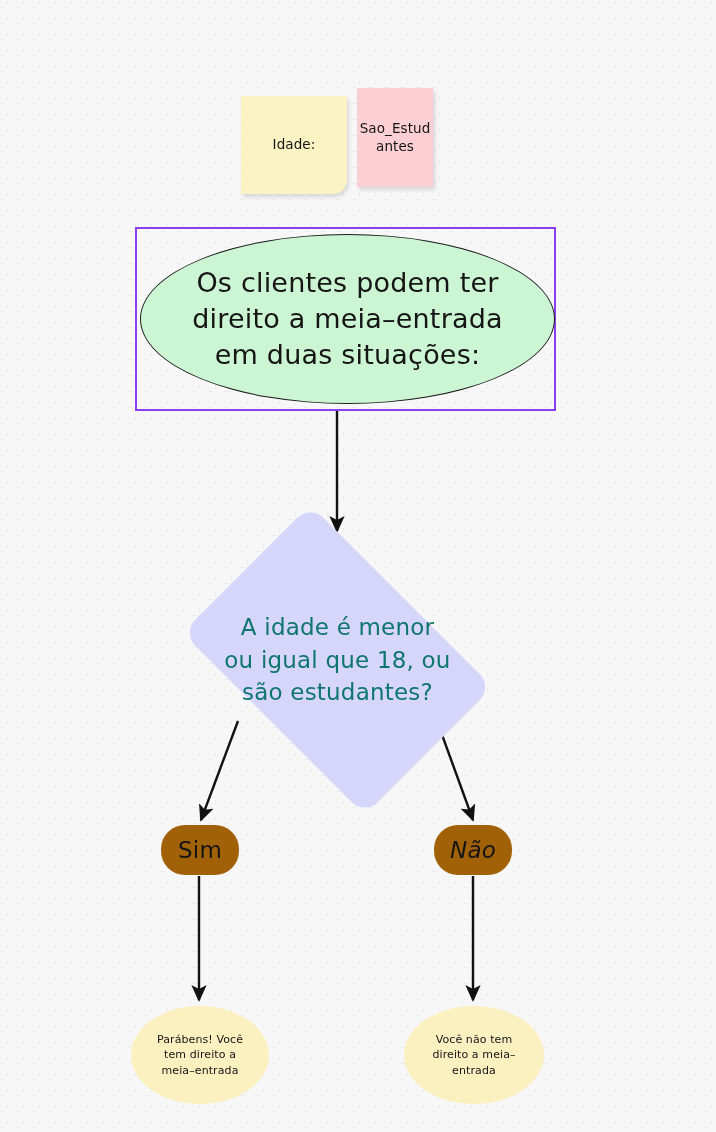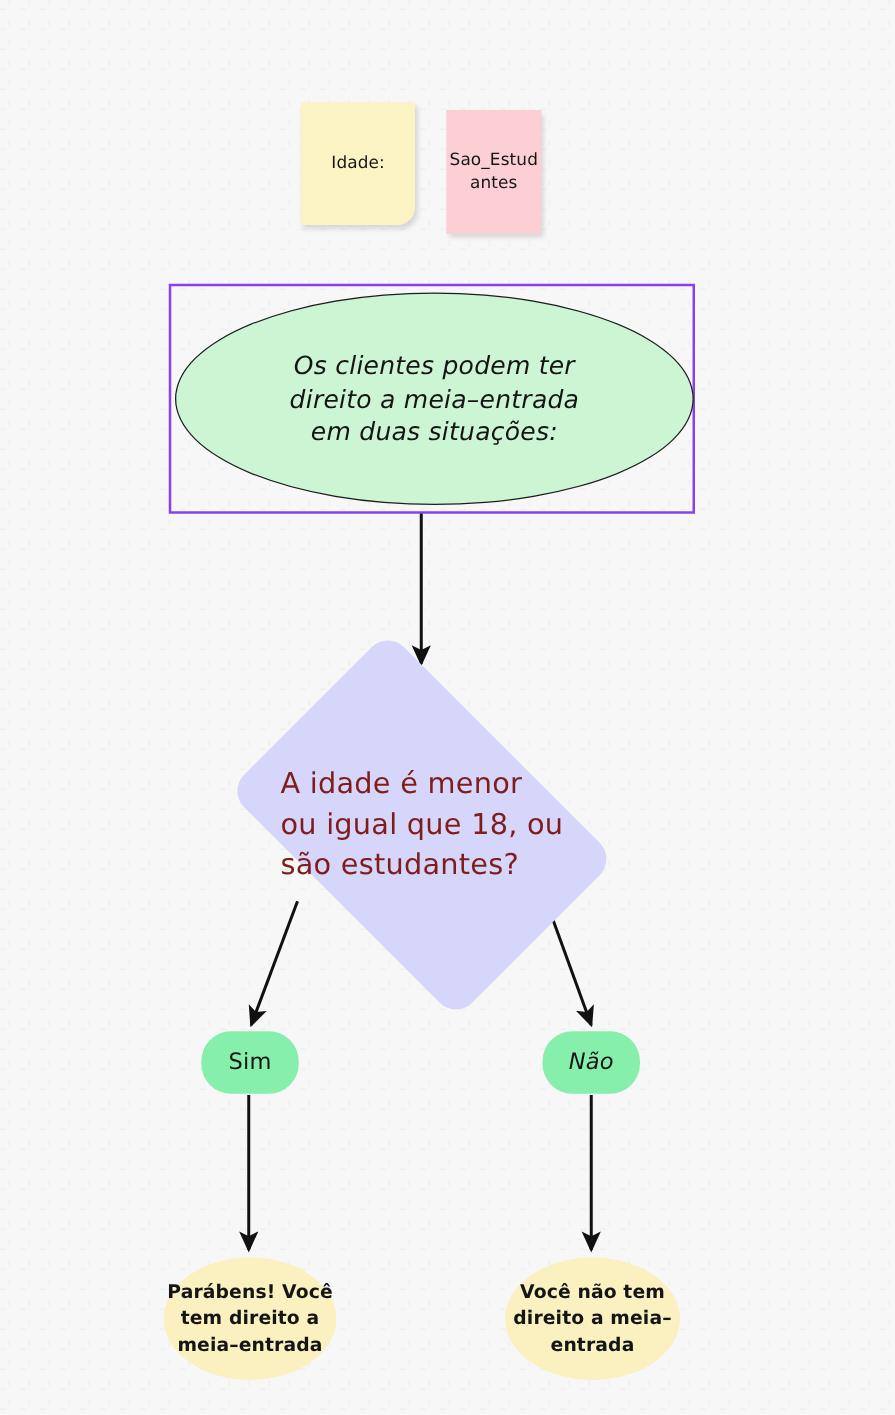--- a/index.html
+++ b/index.html
@@ -49,21 +49,21 @@
   }
 
   
   .sticky {
     font-size: 13.5px;
     letter-spacing: .1px;
     box-shadow: 2px 3px 4px rgba(0,0,0,0.13);
     padding: 6px;
   }
   #sticky-idade {
-    left: 241px; top: 82px; width: 91px; height: 98px;
+    left: 241px; top: 96px; width: 106px; height: 98px;
     background: #fbf3c3;
     border-bottom-right-radius: 14px;
   }
   #sticky-estudantes {
     left: 357px; top: 88px; width: 76px; height: 99px;
     background: #fccfd5;
   }
 
   
   #selection-frame {
@@ -75,65 +75,63 @@
     background: transparent;
   }
 
   
   #start-ellipse {
     left: 140px; top: 234px;
     width: 415px; height: 170px;
     background: #ccf5d4;
     border: 1.2px solid #1d1d1d;
     border-radius: 50%;
-    font-size: 20px;
+    font-size: 27px;
     letter-spacing: .2px;
-    font-style: italic;
   }
 
   
   #decision-diamond {
     left: 155px; top: 532px;
     width: 365px; height: 256px;
     background: #d6d6fb;
     border-radius: 26px;
     transform: rotate(45deg) scale(0.707);
     font-size: 0;
   }
   #decision-label {
     position: absolute;
     left: 155px; top: 532px;
     width: 365px; height: 256px;
     display: flex; align-items: center; justify-content: center;
-    text-align: left;
+    text-align: center;
     font-size: 23px;
     line-height: 1.42;
-    color: #7f1d1d;
+    color: #0f766e;
     white-space: pre-line;
     letter-spacing: .2px;
   }
 
   
   .branch-box {
-    background: #86efac;
-    font-size: 18px;
+    background: #a16207;
+    font-size: 23px;
     letter-spacing: .2px;
     border-radius: 24px;
   }
   #box-sim { left: 161px; top: 825px; width: 78px; height: 50px; }
   #box-nao { left: 434px; top: 825px; width: 78px; height: 50px; font-style: italic; }
 
   
   .terminal {
     background: #fbf0c0;
     border-radius: 50%;
-    font-size: 15px;
+    font-size: 11px;
     line-height: 1.42;
     letter-spacing: .1px;
-    font-weight: bold;
   }
   #terminal-sim { left: 131px; top: 1006px; width: 138px; height: 98px; }
   #terminal-nao { left: 404px; top: 1006px; width: 140px; height: 98px; }
 
   
   #connectors {
     position: absolute;
     left: 0; top: 0;
     width: 716px; height: 1132px;
     pointer-events: none;

